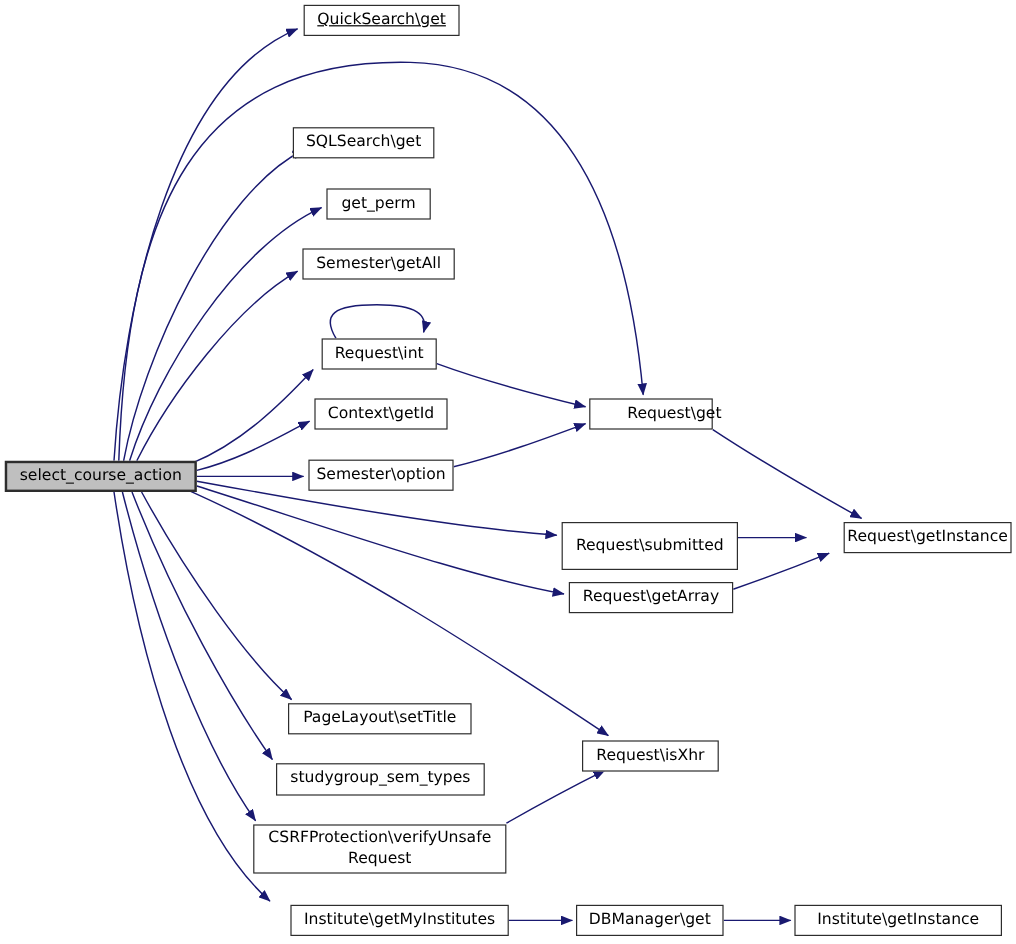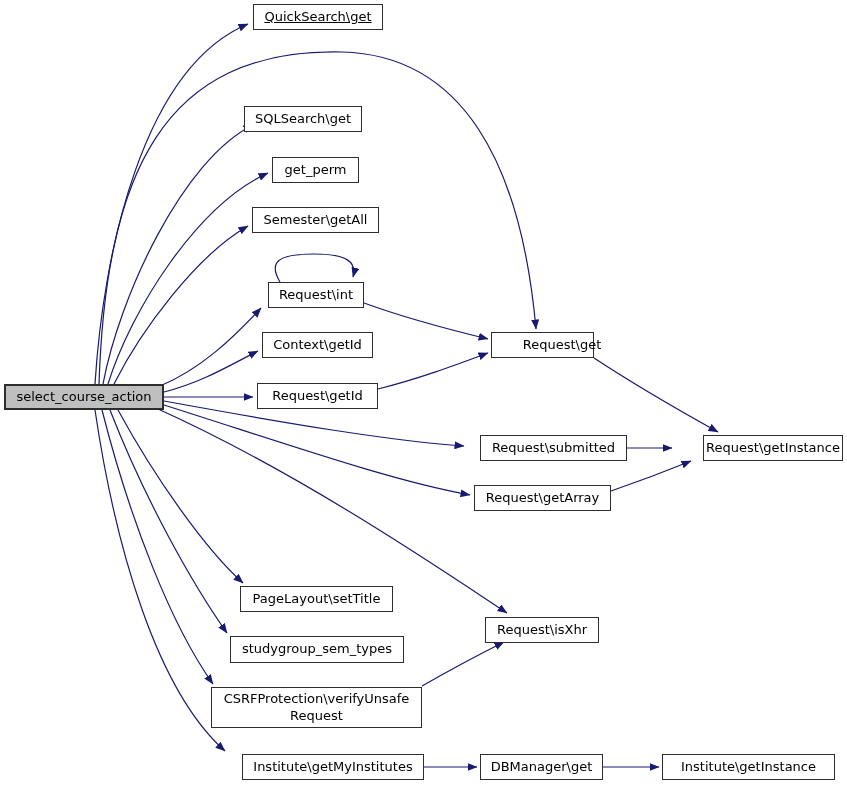--- a/index.html
+++ b/index.html
@@ -60,23 +60,23 @@
       </g>
   </svg>
   <div id="nodes">
       <div class="node highlighted" style="left: 4px; top: 384px; width: 160px; height: 26px;">select_course_action</div>
       <div class="node" style="left: 253px; top: 4px; width: 130px; height: 26px; text-decoration: underline;">QuickSearch\get</div>
       <div class="node" style="left: 244px; top: 106px; width: 118px; height: 26px;">SQLSearch\get</div>
       <div class="node" style="left: 272px; top: 157px; width: 87px; height: 26px;">get_perm</div>
       <div class="node" style="left: 252px; top: 207px; width: 127px; height: 26px;">Semester\getAll</div>
       <div class="node" style="left: 268px; top: 282px; width: 96px; height: 26px;">Request\int</div>
       <div class="node" style="left: 262px; top: 332px; width: 111px; height: 26px;">Context\getId</div>
-      <div class="node" style="left: 257px; top: 383px; width: 121px; height: 26px;">Request\getId</div>
+      <div class="node" style="left: 257px; top: 383px; width: 121px; height: 26px;">Semester\option</div>
       <div class="node" style="left: 491px; top: 332px; width: 103px; height: 26px; padding-left: 43px;">Request\get</div>
-      <div class="node" style="left: 480px; top: 435px; width: 147px; height: 26px;">Request\submitted</div>
+      <div class="node" style="left: 468px; top: 435px; width: 147px; height: 40px;">Request\submitted</div>
       <div class="node" style="left: 675px; top: 435px; width: 140px; height: 26px; margin-left: 28px;">Request\getInstance</div>
       <div class="node" style="left: 474px; top: 485px; width: 137px; height: 26px;">Request\getArray</div>
       <div class="node" style="left: 240px; top: 586px; width: 153px; height: 26px;">PageLayout\setTitle</div>
       <div class="node" style="left: 485px; top: 617px; width: 114px; height: 26px;">Request\isXhr</div>
       <div class="node" style="left: 230px; top: 636px; width: 174px; height: 27px;">studygroup_sem_types</div>
       <div class="node" style="left: 211px; top: 687px; width: 211px; height: 41px;">CSRFProtection\verifyUnsafe
 Request</div>
       <div class="node" style="left: 242px; top: 754px; width: 182px; height: 26px;">Institute\getMyInstitutes</div>
       <div class="node" style="left: 480px; top: 754px; width: 123px; height: 26px;">DBManager\get</div>
       <div class="node" style="left: 662px; top: 754px; width: 173px; height: 26px;">Institute\getInstance</div>

